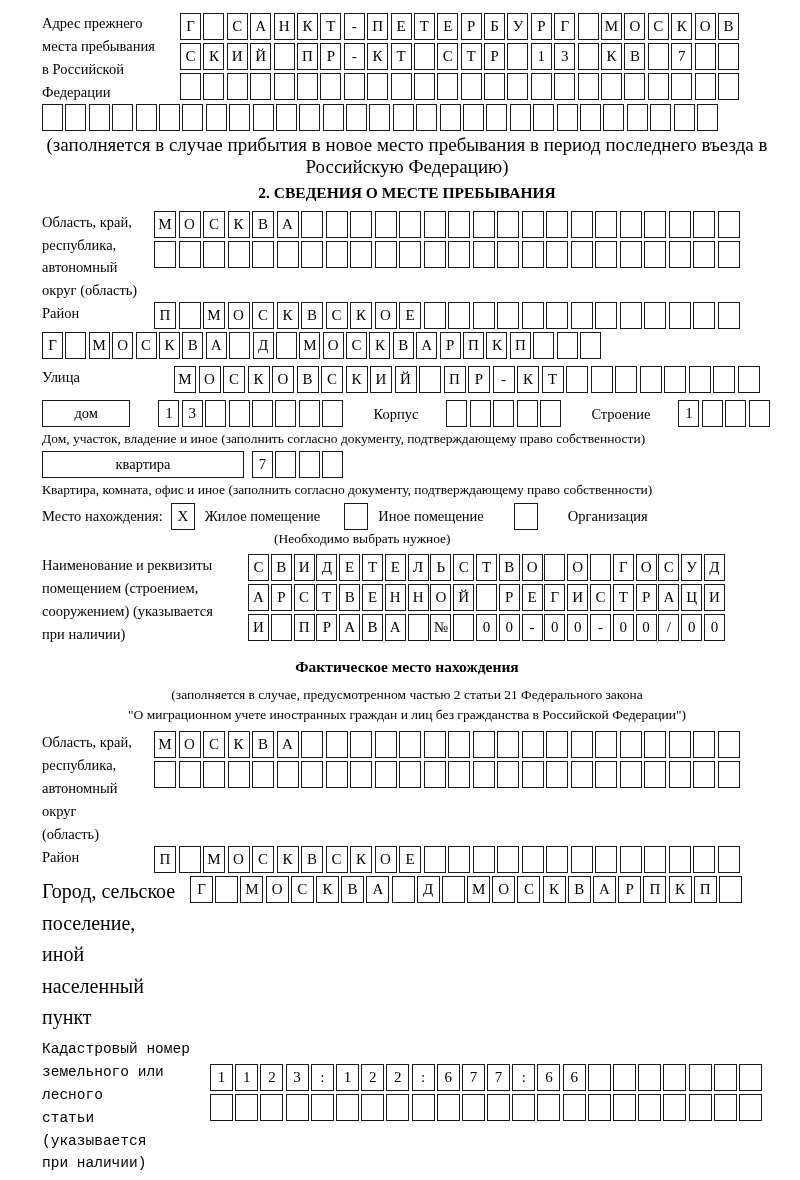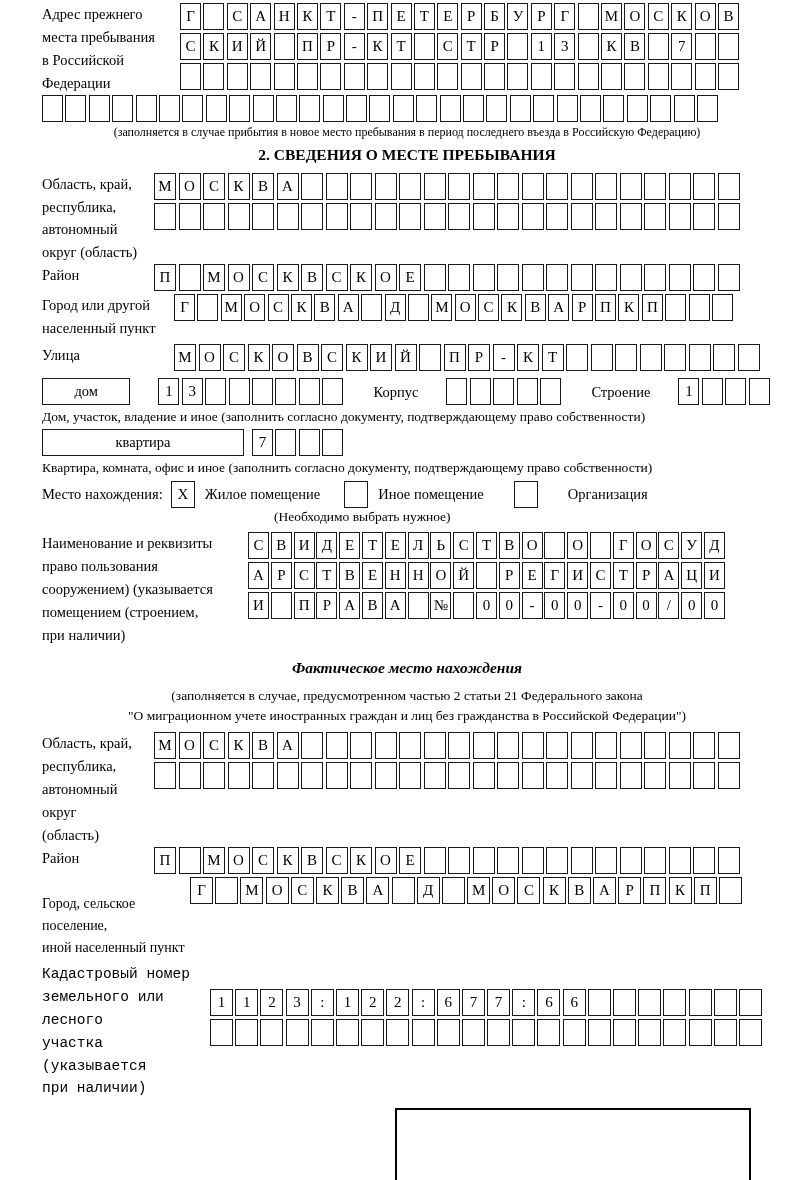--- a/index.html
+++ b/index.html
@@ -8,39 +8,39 @@
   .title-right{margin:22px 60px 0 0;text-align:right;font-size:15px;}
   .frow{display:flex;align-items:flex-start;}
   .flabel{font-size:14.5px;line-height:1.58;flex-shrink:0;}
   .gridcol{display:flex;flex-direction:column;}
   .grid{display:flex;margin-bottom:3px;white-space:nowrap;}
   .cell{display:inline-block;box-sizing:content-box;width:19px;height:25px;border:1.6px solid #1a1a1a;
         margin-right:2.4px;text-align:center;font-size:15px;line-height:25px;background:#fff;}
   .g-s2 .cell{width:20px;margin-right:2.5px;}
   .g-doc .cell{margin-right:1.8px;}
   .g-wide .cell{width:21px;margin-right:2.2px;}
-  .caption-center{text-align:center;font-size:12px;margin:3px 0 5px;}
+  .caption-center{text-align:center;font-size:19px;margin:3px 0 5px;}
   .caption-left{font-size:13.5px;margin:1px 0 4px;}
   .h-section{text-align:center;font-weight:bold;font-size:15.5px;margin:6px 0 9px;}
   .labelbox{border:1.6px solid #1a1a1a;height:25px;line-height:25px;text-align:center;font-size:14.5px;margin-right:8px;}
   .inline-lbl{font-size:14.5px;line-height:28px;margin:0 8px;}
   .chkrow{display:flex;align-items:center;font-size:14.5px;margin:5px 0 1px;}
   .chk{width:22px;margin:0 10px 0 8px;}
   .note-indent{font-size:13.5px;margin:0 0 7px 232px;}
   .fact-note{text-align:center;font-size:13.5px;line-height:1.5;margin-bottom:6px;}
   .bigbox{width:352px;height:176px;border:2px solid #000;margin:8px 0 0 353px;}
   .mt4{margin-top:4px;gap:20px;}
 </style>
 </head>
 <body>
 
 <div class="content">
 
 
-  <div class="frow" style="margin-top:3px;">
+  <div class="frow" style="margin-top:12px;align-items:center;">
     <div class="flabel" style="width:138px;">
       <div>Адрес прежнего</div>
       <div>места пребывания</div>
       <div>в Российской</div>
       <div>Федерации</div>
     </div>
     <div class="gridcol">
       <div class="grid">
           <span class="cell">Г</span>
           <span class="cell"></span>
@@ -243,24 +243,20 @@
         <span class="cell"></span>
         <span class="cell"></span>
         <span class="cell"></span>
         <span class="cell"></span>
         <span class="cell"></span>
         <span class="cell"></span>
       </div>
   </div>
 
   <div class="frow">
-    <div class="flabel" style="width:132px;">
-      <div>Город или другой</div>
-      <div>населенный пункт</div>
-    </div>
     <div class="grid">
         <span class="cell">Г</span>
         <span class="cell"></span>
         <span class="cell">М</span>
         <span class="cell">О</span>
         <span class="cell">С</span>
         <span class="cell">К</span>
         <span class="cell">В</span>
         <span class="cell">А</span>
         <span class="cell"></span>
@@ -360,23 +356,22 @@
     <span class="cell chk" style="margin-left:24px;"></span>
     <span>Иное помещение</span>
     <span class="cell chk" style="margin-left:30px;"></span>
     <span style="margin-left:20px;">Организация</span>
   </div>
   <div class="note-indent">(Необходимо выбрать нужное)</div>
 
   <div class="frow">
     <div class="flabel" style="width:206px;font-family:Liberation Serif, serif;">
       <div>Наименование и реквизиты</div>
-      <div>право пользования</div>
+      <div>помещением (строением,</div>
       <div>сооружением) (указывается</div>
-      <div>помещением (строением,</div>
       <div>при наличии)</div>
     </div>
     <div class="gridcol">
       <div class="grid g-doc">
           <span class="cell">С</span>
           <span class="cell">В</span>
           <span class="cell">И</span>
           <span class="cell">Д</span>
           <span class="cell">Е</span>
           <span class="cell">Т</span>
@@ -438,21 +433,21 @@
           <span class="cell">-</span>
           <span class="cell">0</span>
           <span class="cell">0</span>
           <span class="cell">/</span>
           <span class="cell">0</span>
           <span class="cell">0</span>
         </div>
     </div>
   </div>
 
-  <div class="h-section" style="margin-top:12px;font-style:italic;">Фактическое место нахождения</div>
+  <div class="h-section" style="margin-top:12px;">Фактическое место нахождения</div>
   <div class="fact-note">
     <div>(заполняется в случае, предусмотренном частью 2 статьи 21 Федерального закона</div>
     <div>"О миграционном учете иностранных граждан и лиц без гражданства в Российской Федерации")</div>
   </div>
 
   <div class="frow">
     <div class="flabel" style="width:112px;">
       <div>Область, край,</div>
       <div>республика,</div>
       <div>автономный округ</div>
@@ -538,21 +533,21 @@
         <span class="cell"></span>
         <span class="cell"></span>
         <span class="cell"></span>
         <span class="cell"></span>
         <span class="cell"></span>
         <span class="cell"></span>
       </div>
   </div>
 
   <div class="frow">
-    <div class="flabel" style="width:148px;font-size:14px;margin-top:16px;">
+    <div class="flabel" style="width:148px;font-size:20px;">
       <div>Город, сельское поселение,</div>
       <div>иной населенный пункт</div>
     </div>
     <div class="grid g-wide">
         <span class="cell">Г</span>
         <span class="cell"></span>
         <span class="cell">М</span>
         <span class="cell">О</span>
         <span class="cell">С</span>
         <span class="cell">К</span>
@@ -572,21 +567,21 @@
         <span class="cell">К</span>
         <span class="cell">П</span>
         <span class="cell"></span>
       </div>
   </div>
 
   <div class="frow mt4">
     <div class="flabel" style="width:148px;font-family:Liberation Mono, monospace;">
       <div>Кадастровый номер</div>
       <div>земельного или лесного</div>
-      <div>участка (указывается</div>
+      <div>статьи (указывается</div>
       <div>при наличии)</div>
     </div>
     <div class="gridcol" style="margin-top:26px;">
       <div class="grid g-wide">
           <span class="cell">1</span>
           <span class="cell">1</span>
           <span class="cell">2</span>
           <span class="cell">3</span>
           <span class="cell">:</span>
           <span class="cell">1</span>

